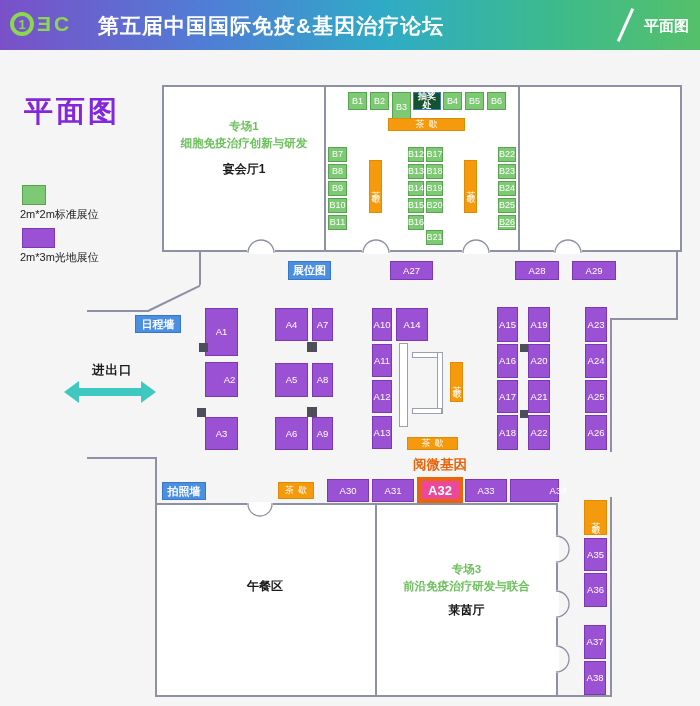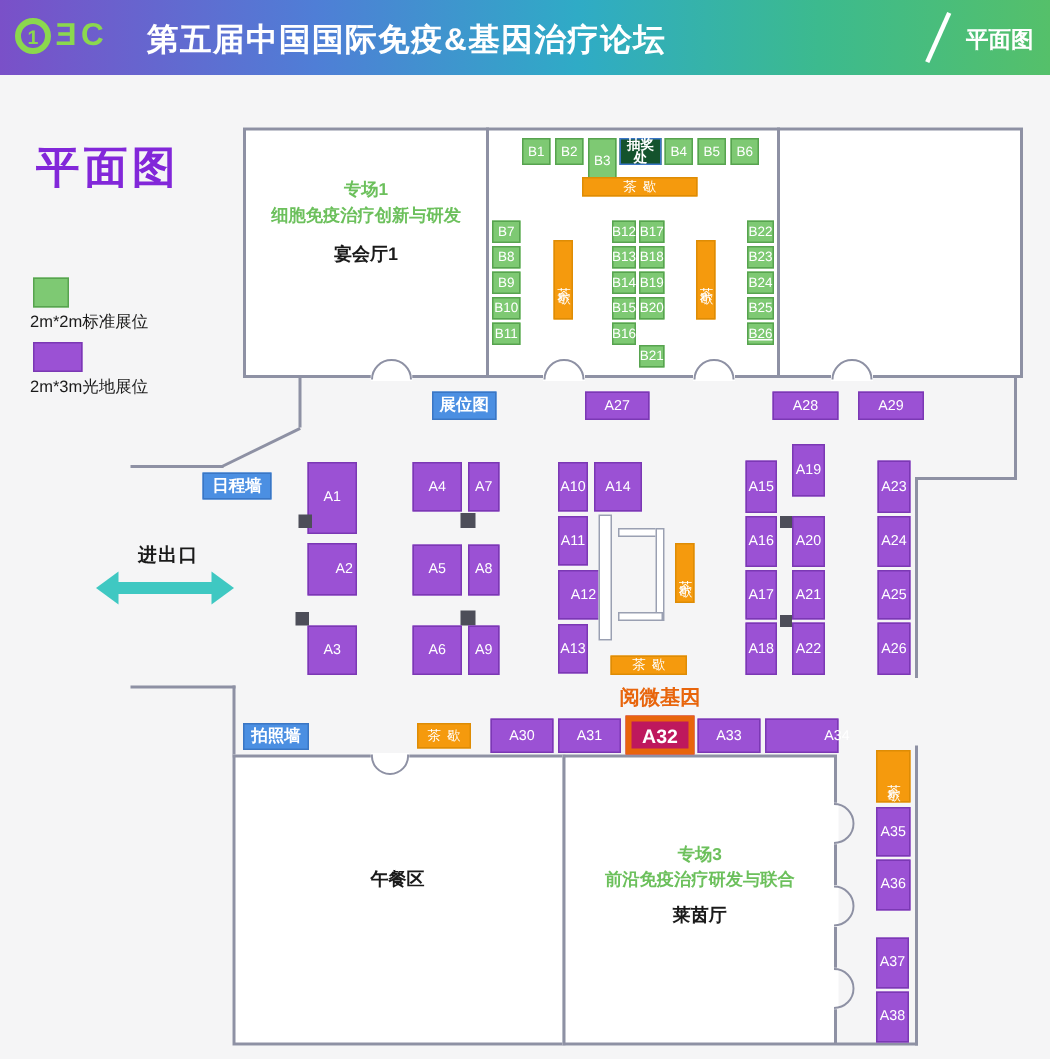--- a/index.html
+++ b/index.html
@@ -35,21 +35,21 @@
   .booth{position:absolute;box-sizing:border-box;display:flex;align-items:center;justify-content:center;
     color:#fff;text-align:center;line-height:1;}
   .booth.std{background:#7ec973;border:1px solid #57a34f;font-size:9px;}
   .booth.space{background:#9b51d4;border:1px solid #7b38b4;font-size:9.5px;}
   .booth.tag{background:#4b8fe2;border:1px solid #3a76c4;font-size:11px;font-weight:bold;}
   .booth.lottery{background:#14532d;border:1px solid #3a76c4;font-size:9px;font-weight:bold;}
   .booth.tea{background:#f59a0d;border:1px solid #de8c05;font-size:9px;letter-spacing:4px;text-indent:4px;}
   .booth.teav{background:#f59a0d;border:1px solid #de8c05;font-size:9px;writing-mode:vertical-rl;letter-spacing:3px;}
   .booth.pillar{background:#4d4e59;border:none;}
   .booth.stage{background:#fff;border:1.5px solid #9aa0b2;}
-  .booth.a32{background:#be185d;border:4px solid #e8650c;font-size:13px;font-weight:bold;}
+  .booth.a32{background:#ec4899;border:4px solid #e8650c;font-size:13px;font-weight:bold;}
 
   
   .roomlabel{position:absolute;text-align:center;}
   .roomlabel .green{color:#6cc05c;font-weight:bold;font-size:11.5px;margin:2px 0;}
   .roomlabel .black{color:#1a1a1a;font-weight:bold;font-size:12px;margin-top:10px;}
   .highlight-label{position:absolute;left:405px;top:456px;width:70px;text-align:center;
     color:#e8650c;font-weight:bold;font-size:13.5px;}
   .entrance-label{position:absolute;left:92px;top:362px;color:#1a1a1a;font-weight:bold;font-size:12.5px;letter-spacing:1px;}
 
   
@@ -205,33 +205,33 @@
       <div class="booth space" style="left: 312px; top: 308px; width: 21px; height: 33px;">A7</div>
       <div class="booth pillar" style="left: 307px; top: 342px; width: 10px; height: 10px;"></div>
       <div class="booth space" style="left: 275px; top: 363px; width: 33px; height: 34px;">A5</div>
       <div class="booth space" style="left: 312px; top: 363px; width: 21px; height: 34px;">A8</div>
       <div class="booth pillar" style="left: 307px; top: 407px; width: 10px; height: 10px;"></div>
       <div class="booth space" style="left: 275px; top: 417px; width: 33px; height: 33px;">A6</div>
       <div class="booth space" style="left: 312px; top: 417px; width: 21px; height: 33px;">A9</div>
       <div class="booth space" style="left: 372px; top: 308px; width: 20px; height: 33px;">A10</div>
       <div class="booth space" style="left: 396px; top: 308px; width: 32px; height: 33px;">A14</div>
       <div class="booth space" style="left: 372px; top: 344px; width: 20px; height: 33px;">A11</div>
-      <div class="booth space" style="left: 372px; top: 380px; width: 34px; height: 33px; text-align: right;">A12</div>
+      <div class="booth space" style="left: 372px; top: 380px; width: 20px; height: 33px; text-align: right;">A12</div>
       <div class="booth space" style="left: 372px; top: 416px; width: 20px; height: 33px;">A13</div>
       <div class="booth stage" style="left: 399px; top: 343px; width: 9px; height: 84px;"></div>
       <div class="booth stage" style="left: 412px; top: 352px; width: 30px; height: 6px;"></div>
       <div class="booth stage" style="left: 437px; top: 352px; width: 6px; height: 62px;"></div>
       <div class="booth stage" style="left: 412px; top: 408px; width: 30px; height: 6px;"></div>
       <div class="booth teav" style="left: 450px; top: 362px; width: 13px; height: 40px;">茶歇</div>
       <div class="booth tea" style="left: 407px; top: 437px; width: 51px; height: 13px;">茶歇</div>
       <div class="booth space" style="left: 497px; top: 307px; width: 21px; height: 35px;">A15</div>
       <div class="booth space" style="left: 497px; top: 344px; width: 21px; height: 34px;">A16</div>
       <div class="booth space" style="left: 497px; top: 380px; width: 21px; height: 33px;">A17</div>
       <div class="booth space" style="left: 497px; top: 415px; width: 21px; height: 35px;">A18</div>
-      <div class="booth space" style="left: 528px; top: 296px; width: 22px; height: 35px;">A19</div>
+      <div class="booth space" style="left: 528px; top: 307px; width: 22px; height: 35px;">A19</div>
       <div class="booth space" style="left: 528px; top: 344px; width: 22px; height: 34px;">A20</div>
       <div class="booth space" style="left: 528px; top: 380px; width: 22px; height: 33px;">A21</div>
       <div class="booth space" style="left: 528px; top: 415px; width: 22px; height: 35px;">A22</div>
       <div class="booth pillar" style="left: 520px; top: 344px; width: 8px; height: 8px;"></div>
       <div class="booth pillar" style="left: 520px; top: 410px; width: 8px; height: 8px;"></div>
       <div class="booth space" style="left: 585px; top: 307px; width: 22px; height: 35px;">A23</div>
       <div class="booth space" style="left: 585px; top: 344px; width: 22px; height: 34px;">A24</div>
       <div class="booth space" style="left: 585px; top: 380px; width: 22px; height: 33px;">A25</div>
       <div class="booth space" style="left: 585px; top: 415px; width: 22px; height: 35px;">A26</div>
       <div class="booth tag" style="left: 162px; top: 482px; width: 44px; height: 18px;">拍照墙</div>

